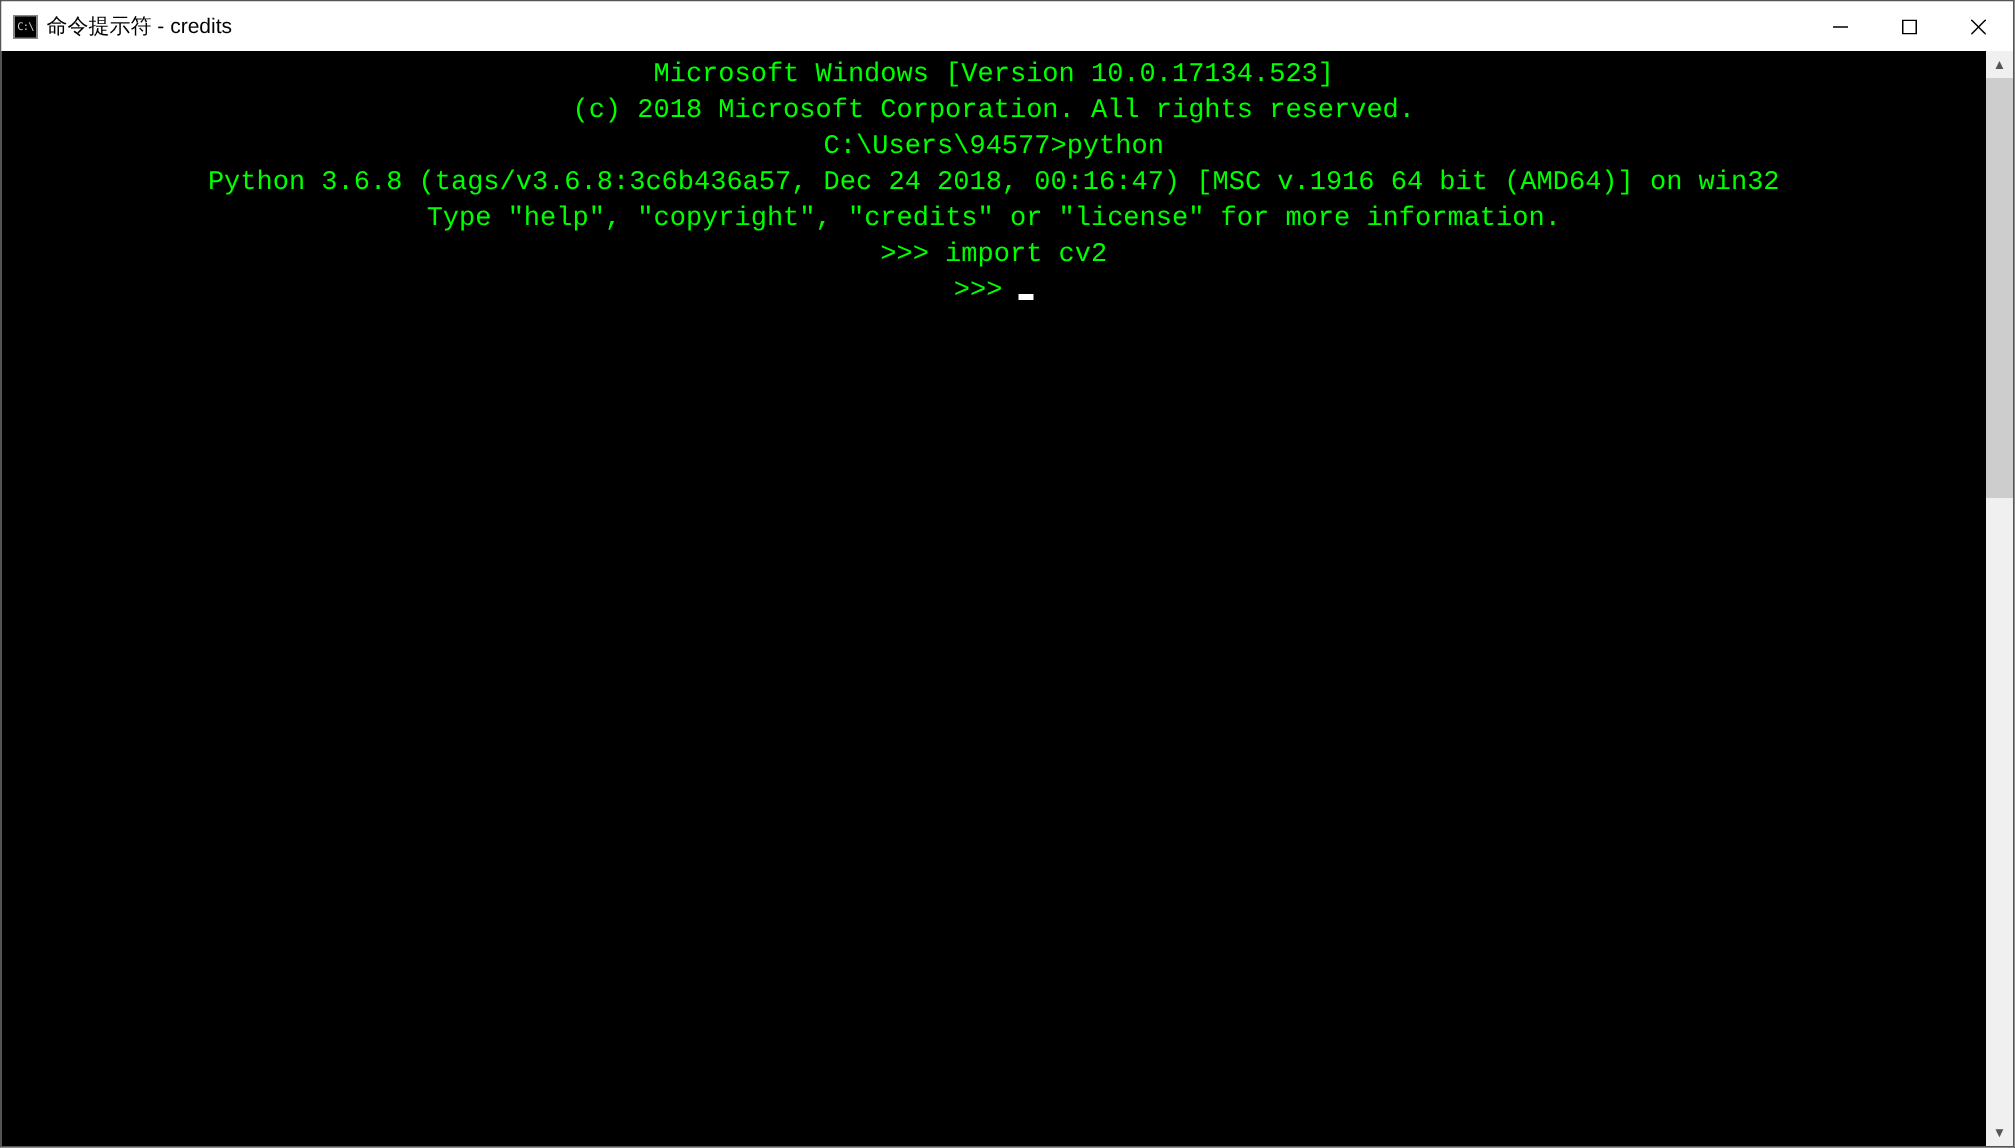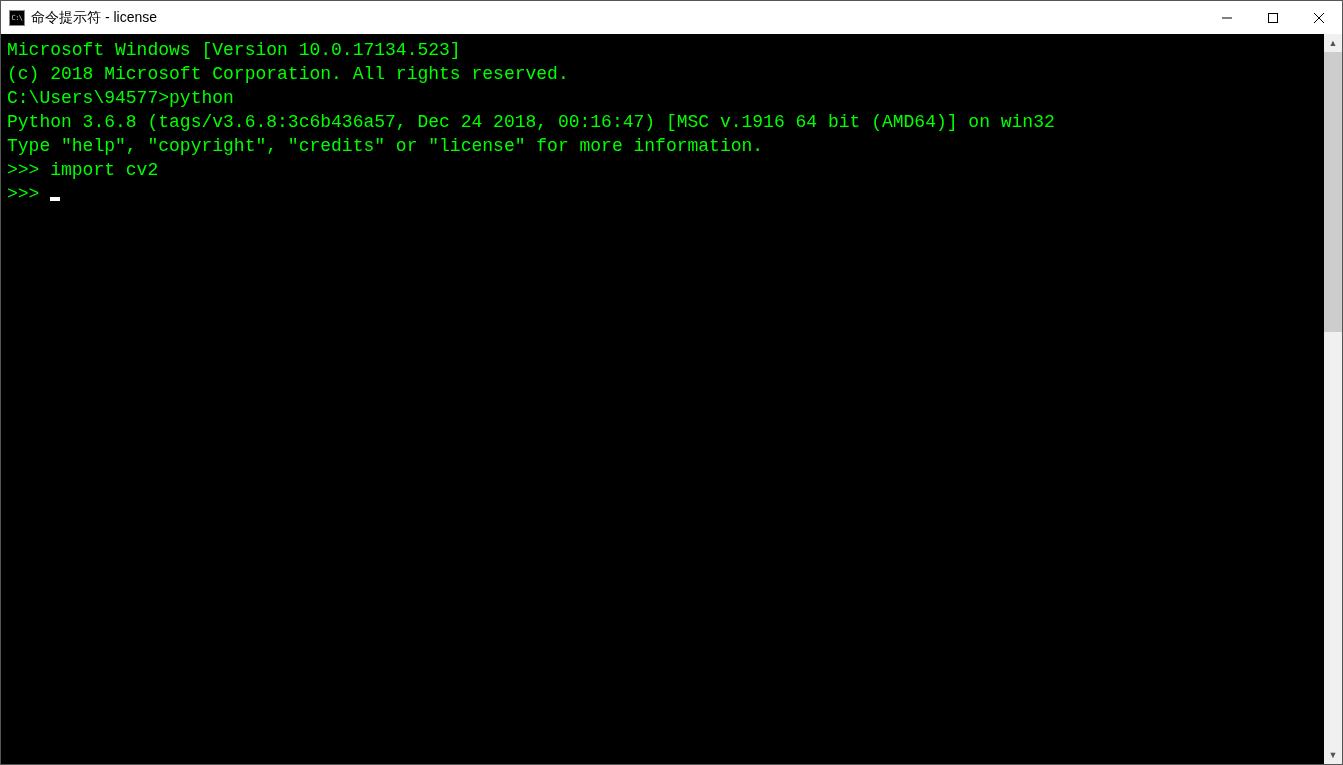--- a/index.html
+++ b/index.html
@@ -67,20 +67,21 @@
     }
     .win-btn svg {
       width: 10px;
       height: 10px;
     }
     .terminal-area {
       flex: 1;
       background: #000000;
       position: relative;
       display: flex;
+      text-align: center;
     }
     .terminal-content {
       flex: 1;
       padding: 4px 6px;
       font-family: Consolas, "Courier New", monospace;
       font-size: 18px;
       line-height: 24px;
       color: #00ff00;
       white-space: pre;
       overflow: hidden;
@@ -129,21 +130,21 @@
       cursor: pointer;
     }
   </style>
 </head>
 <body>
 
 <div class="window">
   <div class="titlebar">
     <div class="titlebar-left">
       <div class="app-icon">C:\</div>
-      <span class="title-text">命令提示符 - license</span>
+      <span class="title-text">命令提示符 - credits</span>
     </div>
     <div class="window-controls">
       <div class="win-btn">
         <svg viewBox="0 0 10 10">
             <line x1="0" y1="5" x2="10" y2="5" stroke="#000" stroke-width="1"></line>
           </svg>
       </div>
       <div class="win-btn">
         <svg viewBox="0 0 10 10">
             <rect x="0.5" y="0.5" width="9" height="9" fill="none" stroke="#000" stroke-width="1"></rect>

